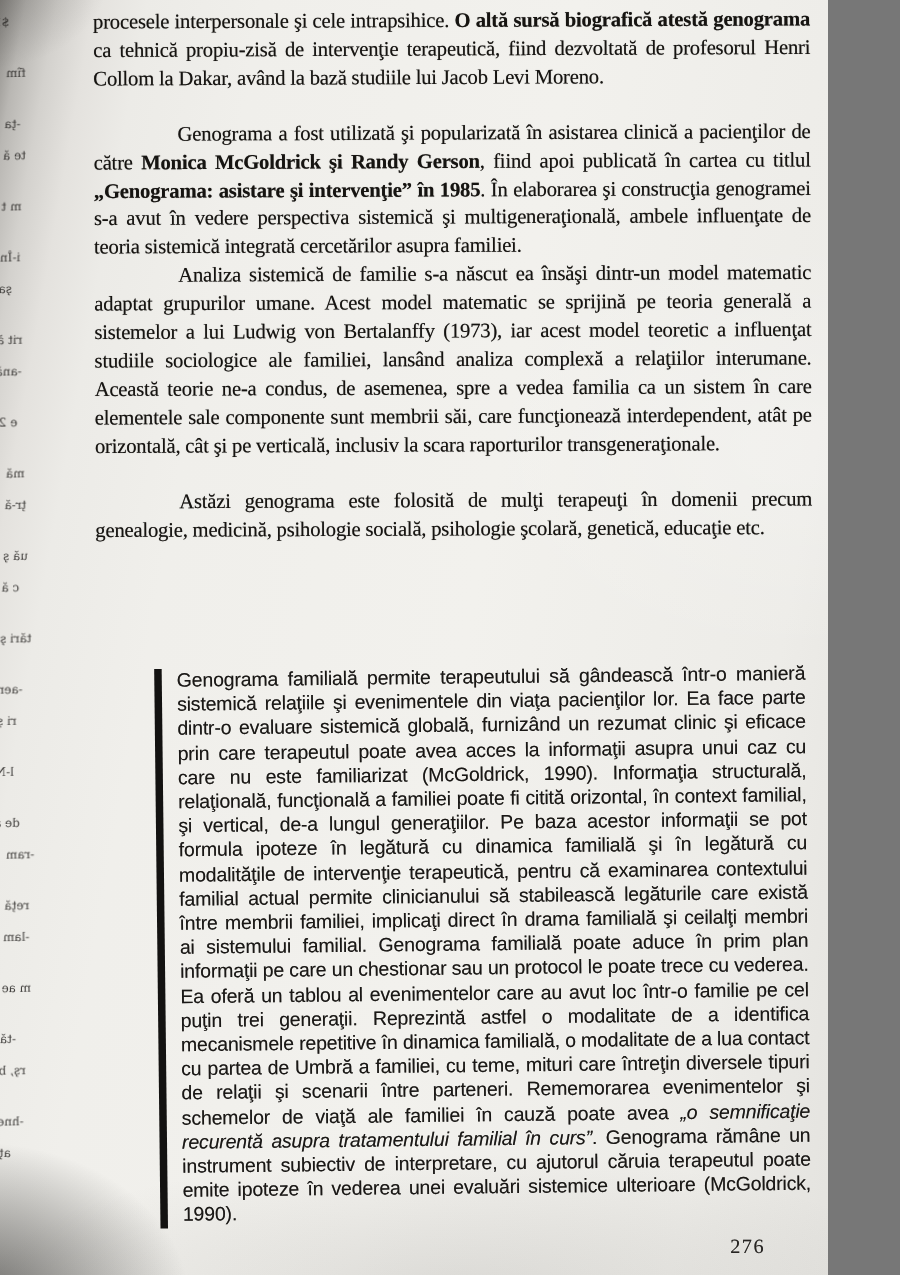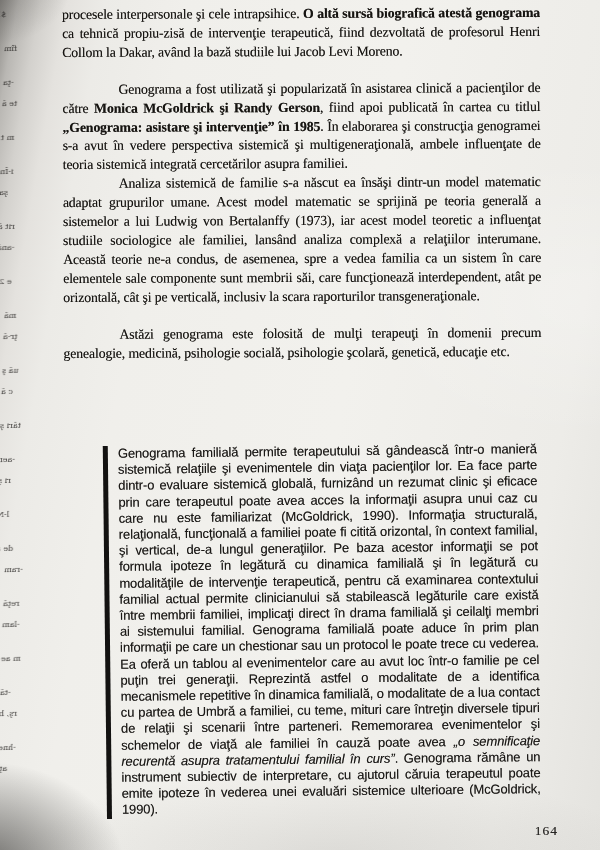--- a/index.html
+++ b/index.html
@@ -1,17 +1,17 @@
 <!DOCTYPE html>
 <html><head>
 <meta charset="utf-8">
 <style>
   html,body{margin:0;padding:0;background:#777;}
   .page{
-    position:relative;width:600px;height:850px;overflow:hidden;
+    position:relative;width:552px;height:850px;overflow:hidden;
     background:linear-gradient(100deg,#8a8884 0%,#b9b7b3 2.5%,#d3d1cd 5.5%,#e4e2de 9%,#ecebe7 14%,#f0efeb 25%,#f2f1ed 55%,#edece8 85%,#e4e3df 100%);
     font-family:"Liberation Serif",serif;
   }
   
   .page::before{
     content:"";position:absolute;inset:0;pointer-events:none;
     background:
       radial-gradient(230px 170px at -3% 102%, rgba(25,24,22,.62), rgba(25,24,22,0) 62%),
       radial-gradient(120px 90px at -2% -2%, rgba(50,48,46,.30), rgba(50,48,46,0) 70%),
       radial-gradient(420px 120px at 55% 101%, rgba(90,88,84,.14), rgba(90,88,84,0) 75%),
@@ -93,15 +93,15 @@
       <p class="para"><span class="seg-normal">procesele interpersonale şi cele intrapsihice. </span><span class="seg-bold">O altă sursă biografică atestă genograma</span><span class="seg-normal"> ca tehnică propiu-zisă de intervenţie terapeutică, fiind dezvoltată de profesorul Henri Collom la Dakar, având la bază studiile lui Jacob Levi Moreno.</span></p>
       <p class="para indent gap"><span class="seg-normal">Genograma a fost utilizată şi popularizată în asistarea clinică a pacienţilor de către </span><span class="seg-bold">Monica McGoldrick şi Randy Gerson</span><span class="seg-normal">, fiind apoi publicată în cartea cu titlul </span><span class="seg-bold">„Genograma: asistare şi intervenţie” în 1985</span><span class="seg-normal">. În elaborarea şi construcţia genogramei s-a avut în vedere perspectiva sistemică şi multigeneraţională, ambele influenţate de teoria sistemică integrată cercetărilor asupra familiei.</span></p>
       <p class="para indent"><span class="seg-normal">Analiza sistemică de familie s-a născut ea însăşi dintr-un model matematic adaptat grupurilor umane. Acest model matematic se sprijină pe teoria generală a sistemelor a lui Ludwig von Bertalanffy (1973), iar acest model teoretic a influenţat studiile sociologice ale familiei, lansând analiza complexă a relaţiilor interumane. Această teorie ne-a condus, de asemenea, spre a vedea familia ca un sistem în care elementele sale componente sunt membrii săi, care funcţionează interdependent, atât pe orizontală, cât şi pe verticală, inclusiv la scara raporturilor transgeneraţionale.</span></p>
       <p class="para indent gap"><span class="seg-normal">Astăzi genograma este folosită de mulţi terapeuţi în domenii precum genealogie, medicină, psihologie socială, psihologie şcolară, genetică, educaţie etc.</span></p>
     </div>
 
   <div class="quote-wrap">
     <p class="quote-text" id="quote-text"><span class="seg-normal">Genograma familială permite terapeutului să gândească într-o manieră sistemică relaţiile şi evenimentele din viaţa pacienţilor lor. Ea face parte dintr-o evaluare sistemică globală, furnizând un rezumat clinic şi eficace prin care terapeutul poate avea acces la informaţii asupra unui caz cu care nu este familiarizat (McGoldrick, 1990). Informaţia structurală, relaţională, funcţională a familiei poate fi citită orizontal, în context familial, şi vertical, de-a lungul generaţiilor. Pe baza acestor informaţii se pot formula ipoteze în legătură cu dinamica familială şi în legătură cu modalităţile de intervenţie terapeutică, pentru că examinarea contextului familial actual permite clinicianului să stabilească legăturile care există între membrii familiei, implicaţi direct în drama familială şi ceilalţi membri ai sistemului familial. Genograma familială poate aduce în prim plan informaţii pe care un chestionar sau un protocol le poate trece cu vederea. Ea oferă un tablou al evenimentelor care au avut loc într-o familie pe cel puţin trei generaţii. Reprezintă astfel o modalitate de a identifica mecanismele repetitive în dinamica familială, o modalitate de a lua contact cu partea de Umbră a familiei, cu teme, mituri care întreţin diversele tipuri de relaţii şi scenarii între parteneri. Rememorarea evenimentelor şi schemelor de viaţă ale familiei în cauză poate avea </span><span class="seg-italic">„o semnificaţie recurentă asupra tratamentului familial în curs”</span><span class="seg-normal">. Genograma rămâne un instrument subiectiv de interpretare, cu ajutorul căruia terapeutul poate emite ipoteze în vederea unei evaluări sistemice ulterioare (McGoldrick, 1990).</span></p>
   </div>
 
-  <div class="page-number">164</div>
+  <div class="page-number">276</div>
 
 </div>
 
 </body></html>

